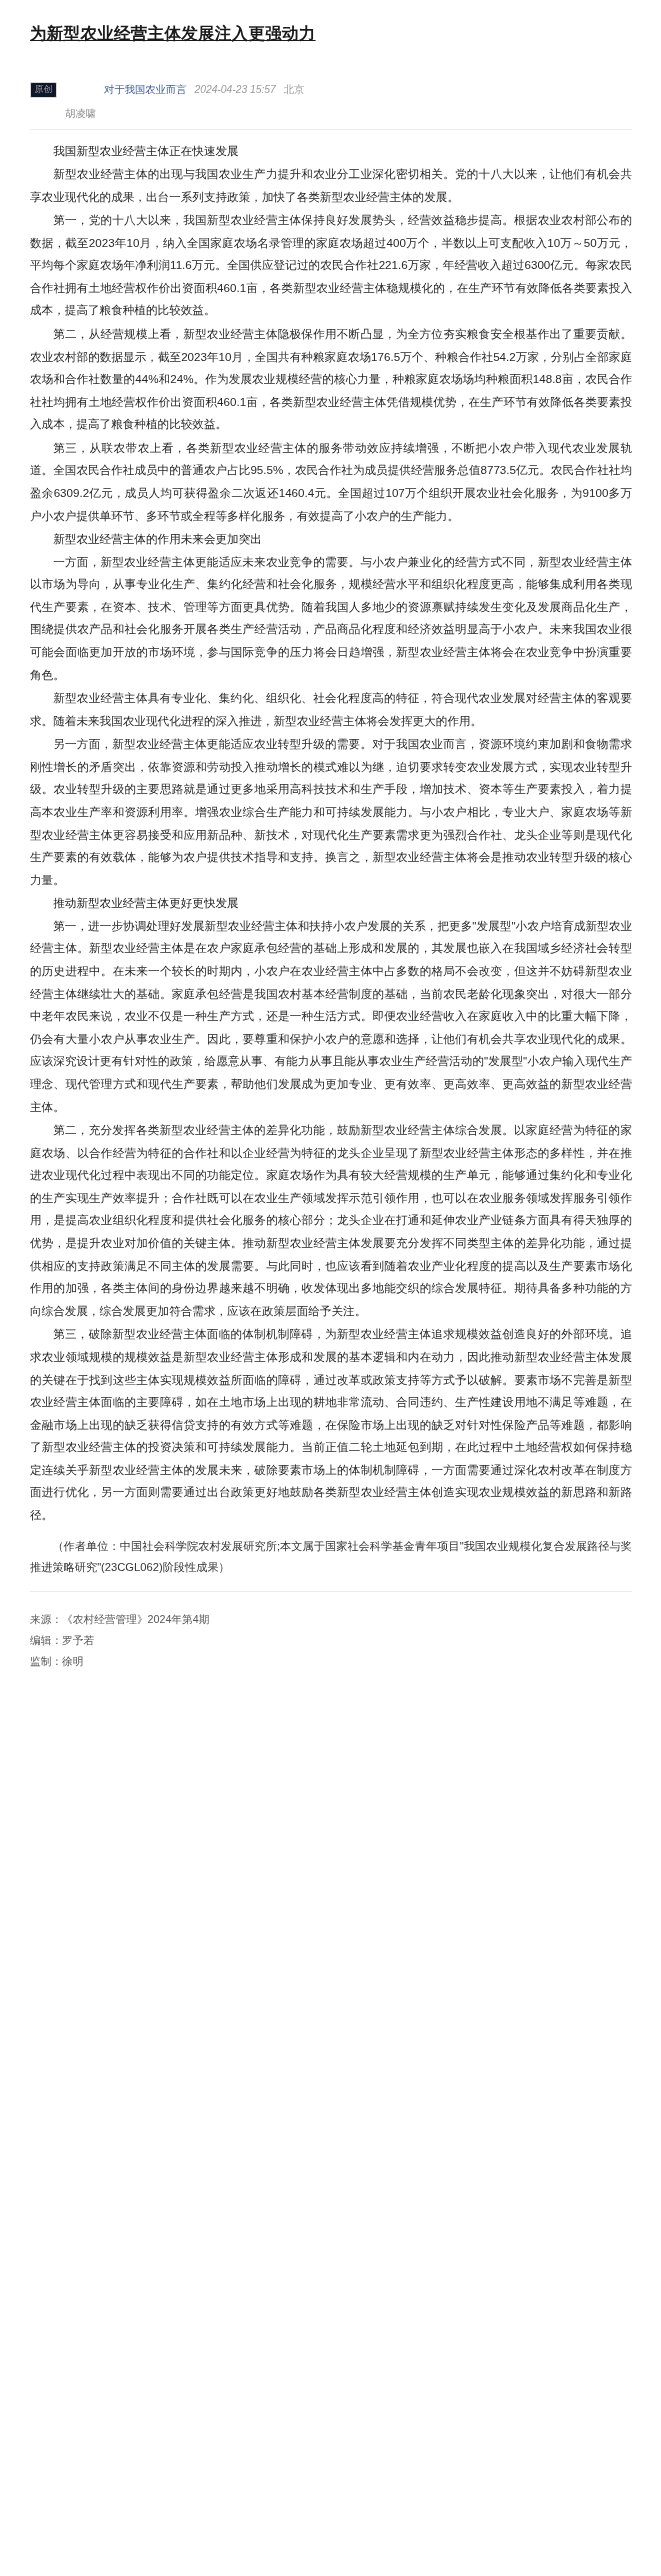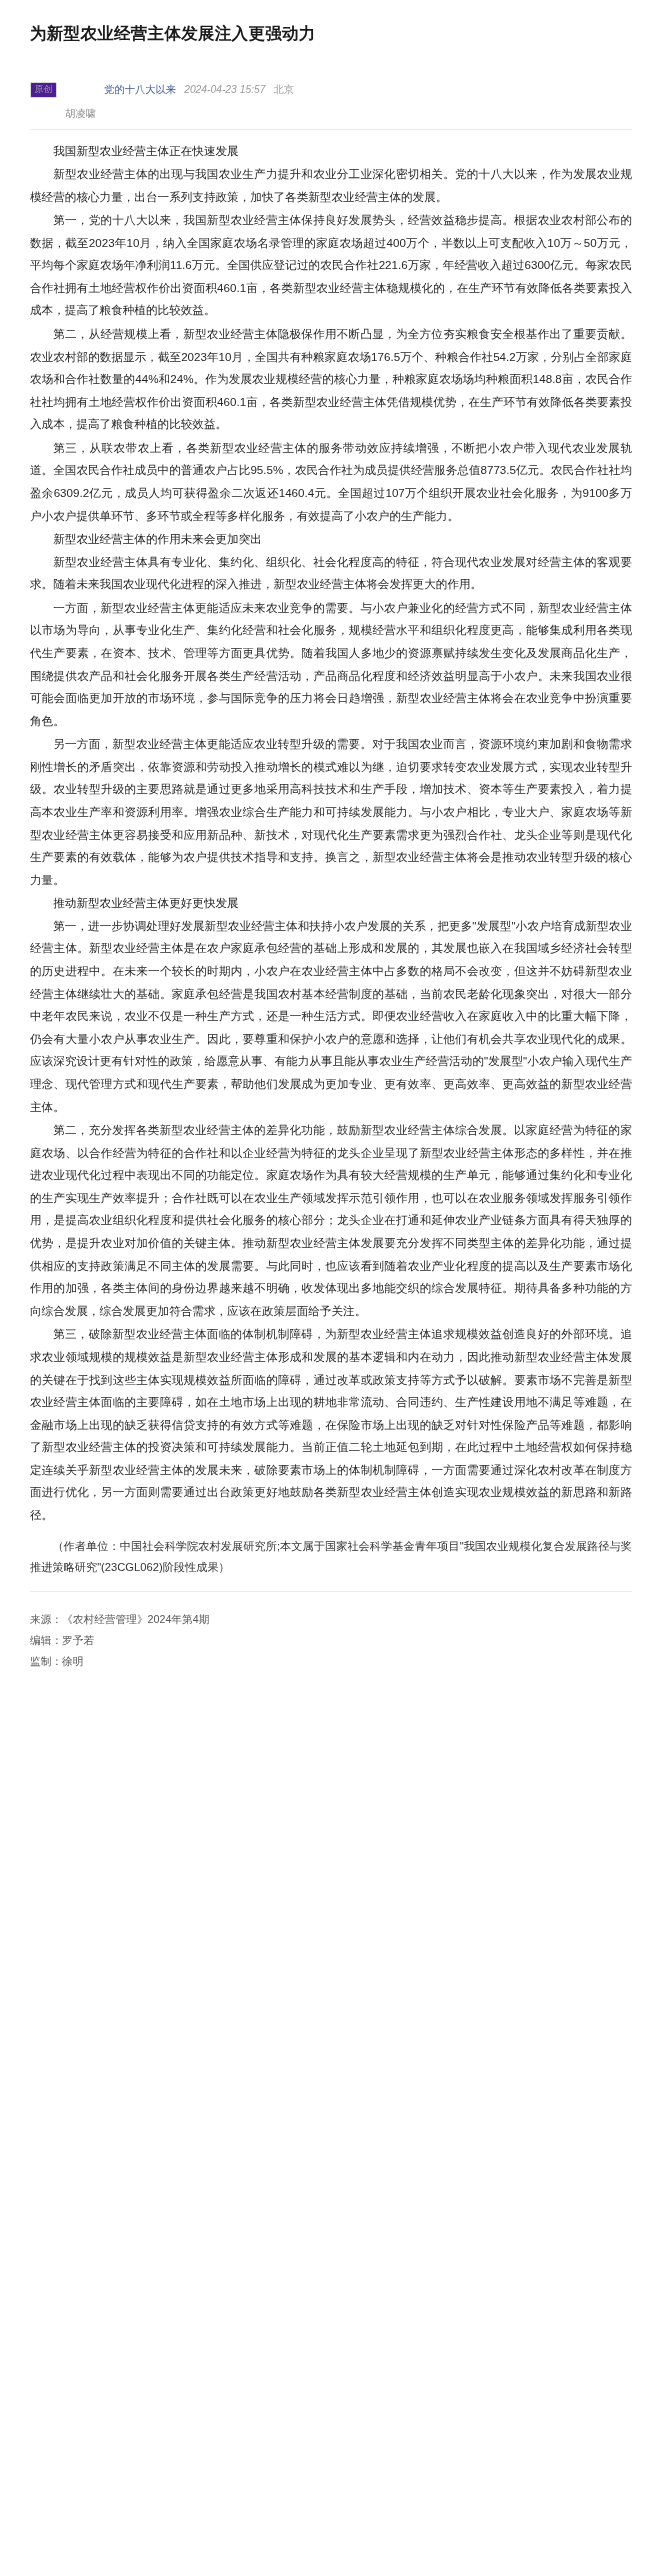--- a/index.html
+++ b/index.html
@@ -20,40 +20,41 @@
     padding: 19.7px 30px 25px 30px;
     background: #fff;
   }
   .title {
     font-size: 16.5px;
     font-weight: bold;
     color: #1a1a1a;
     line-height: 1.5;
     letter-spacing: 0.3px;
     margin: 1.8px 0 12.5px 0;
+    text-decoration: underline;
   }
   .meta-bar {
     display: flex;
     align-items: center;
     gap: 8px;
     font-size: 10.3px;
     color: #8a8a8a;
     padding-bottom: 8px;
     border-bottom: 0.9px solid #ececec;
     margin-bottom: 10.7px;
   }
   .meta-tag {
     display: inline-block;
     border: 0.9px solid #d9d9d9;
     color: #9b9b9b;
     font-size: 9px;
     line-height: 1;
     padding: 2.7px 3.6px;
     border-radius: 1.8px;
-    background: #4c1d95;
+    background: #0f172a;
   }
   .meta-author {
     color: #8a8a8a;
     margin-top: 48px;
   }
   .meta-source {
     color: #3b5a98;
   }
   .meta-date {
     color: #9a9a9a;
@@ -107,34 +108,34 @@
 </head>
 <body>
 
 <div class="page">
 
   <h1 class="title">为新型农业经营主体发展注入更强动力</h1>
 
   <div class="meta-bar">
     <span class="meta-tag">原创</span>
     <span class="meta-author">胡凌啸</span>
-    <span class="meta-source">党的十八大以来</span>
+    <span class="meta-source">对于我国农业而言</span>
     <span class="meta-date">2024-04-23 15:57</span>
     <span class="meta-loc">北京</span>
   </div>
 
   <div>
     <p class="heading">我国新型农业经营主体正在快速发展</p>
-    <p class="body">新型农业经营主体的出现与我国农业生产力提升和农业分工业深化密切相关。党的十八大以来，作为发展农业规模经营的核心力量，出台一系列支持政策，加快了各类新型农业经营主体的发展。</p>
+    <p class="body">新型农业经营主体的出现与我国农业生产力提升和农业分工业深化密切相关。党的十八大以来，让他们有机会共享农业现代化的成果，出台一系列支持政策，加快了各类新型农业经营主体的发展。</p>
     <p class="body">第一，党的十八大以来，我国新型农业经营主体保持良好发展势头，经营效益稳步提高。根据农业农村部公布的数据，截至2023年10月，纳入全国家庭农场名录管理的家庭农场超过400万个，半数以上可支配收入10万～50万元，平均每个家庭农场年净利润11.6万元。全国供应登记过的农民合作社221.6万家，年经营收入超过6300亿元。每家农民合作社拥有土地经营权作价出资面积460.1亩，各类新型农业经营主体稳规模化的，在生产环节有效降低各类要素投入成本，提高了粮食种植的比较效益。</p>
     <p class="body">第二，从经营规模上看，新型农业经营主体隐极保作用不断凸显，为全方位夯实粮食安全根基作出了重要贡献。农业农村部的数据显示，截至2023年10月，全国共有种粮家庭农场176.5万个、种粮合作社54.2万家，分别占全部家庭农场和合作社数量的44%和24%。作为发展农业规模经营的核心力量，种粮家庭农场场均种粮面积148.8亩，农民合作社社均拥有土地经营权作价出资面积460.1亩，各类新型农业经营主体凭借规模优势，在生产环节有效降低各类要素投入成本，提高了粮食种植的比较效益。</p>
     <p class="body">第三，从联农带农上看，各类新型农业经营主体的服务带动效应持续增强，不断把小农户带入现代农业发展轨道。全国农民合作社成员中的普通农户占比95.5%，农民合作社为成员提供经营服务总值8773.5亿元。农民合作社社均盈余6309.2亿元，成员人均可获得盈余二次返还1460.4元。全国超过107万个组织开展农业社会化服务，为9100多万户小农户提供单环节、多环节或全程等多样化服务，有效提高了小农户的生产能力。</p>
     <p class="heading">新型农业经营主体的作用未来会更加突出</p>
+    <p class="body">一方面，新型农业经营主体更能适应未来农业竞争的需要。与小农户兼业化的经营方式不同，新型农业经营主体以市场为导向，从事专业化生产、集约化经营和社会化服务，规模经营水平和组织化程度更高，能够集成利用各类现代生产要素，在资本、技术、管理等方面更具优势。随着我国人多地少的资源禀赋持续发生变化及发展商品化生产，围绕提供农产品和社会化服务开展各类生产经营活动，产品商品化程度和经济效益明显高于小农户。未来我国农业很可能会面临更加开放的市场环境，参与国际竞争的压力将会日趋增强，新型农业经营主体将会在农业竞争中扮演重要角色。</p>
     <p class="body">新型农业经营主体具有专业化、集约化、组织化、社会化程度高的特征，符合现代农业发展对经营主体的客观要求。随着未来我国农业现代化进程的深入推进，新型农业经营主体将会发挥更大的作用。</p>
-    <p class="body">一方面，新型农业经营主体更能适应未来农业竞争的需要。与小农户兼业化的经营方式不同，新型农业经营主体以市场为导向，从事专业化生产、集约化经营和社会化服务，规模经营水平和组织化程度更高，能够集成利用各类现代生产要素，在资本、技术、管理等方面更具优势。随着我国人多地少的资源禀赋持续发生变化及发展商品化生产，围绕提供农产品和社会化服务开展各类生产经营活动，产品商品化程度和经济效益明显高于小农户。未来我国农业很可能会面临更加开放的市场环境，参与国际竞争的压力将会日趋增强，新型农业经营主体将会在农业竞争中扮演重要角色。</p>
     <p class="body">另一方面，新型农业经营主体更能适应农业转型升级的需要。对于我国农业而言，资源环境约束加剧和食物需求刚性增长的矛盾突出，依靠资源和劳动投入推动增长的模式难以为继，迫切要求转变农业发展方式，实现农业转型升级。农业转型升级的主要思路就是通过更多地采用高科技技术和生产手段，增加技术、资本等生产要素投入，着力提高本农业生产率和资源利用率。增强农业综合生产能力和可持续发展能力。与小农户相比，专业大户、家庭农场等新型农业经营主体更容易接受和应用新品种、新技术，对现代化生产要素需求更为强烈合作社、龙头企业等则是现代化生产要素的有效载体，能够为农户提供技术指导和支持。换言之，新型农业经营主体将会是推动农业转型升级的核心力量。</p>
     <p class="heading">推动新型农业经营主体更好更快发展</p>
     <p class="body">第一，进一步协调处理好发展新型农业经营主体和扶持小农户发展的关系，把更多"发展型"小农户培育成新型农业经营主体。新型农业经营主体是在农户家庭承包经营的基础上形成和发展的，其发展也嵌入在我国域乡经济社会转型的历史进程中。在未来一个较长的时期内，小农户在农业经营主体中占多数的格局不会改变，但这并不妨碍新型农业经营主体继续壮大的基础。家庭承包经营是我国农村基本经营制度的基础，当前农民老龄化现象突出，对很大一部分中老年农民来说，农业不仅是一种生产方式，还是一种生活方式。即便农业经营收入在家庭收入中的比重大幅下降，仍会有大量小农户从事农业生产。因此，要尊重和保护小农户的意愿和选择，让他们有机会共享农业现代化的成果。应该深究设计更有针对性的政策，给愿意从事、有能力从事且能从事农业生产经营活动的"发展型"小农户输入现代生产理念、现代管理方式和现代生产要素，帮助他们发展成为更加专业、更有效率、更高效率、更高效益的新型农业经营主体。</p>
     <p class="body">第二，充分发挥各类新型农业经营主体的差异化功能，鼓励新型农业经营主体综合发展。以家庭经营为特征的家庭农场、以合作经营为特征的合作社和以企业经营为特征的龙头企业呈现了新型农业经营主体形态的多样性，并在推进农业现代化过程中表现出不同的功能定位。家庭农场作为具有较大经营规模的生产单元，能够通过集约化和专业化的生产实现生产效率提升；合作社既可以在农业生产领域发挥示范引领作用，也可以在农业服务领域发挥服务引领作用，是提高农业组织化程度和提供社会化服务的核心部分；龙头企业在打通和延伸农业产业链条方面具有得天独厚的优势，是提升农业对加价值的关键主体。推动新型农业经营主体发展要充分发挥不同类型主体的差异化功能，通过提供相应的支持政策满足不同主体的发展需要。与此同时，也应该看到随着农业产业化程度的提高以及生产要素市场化作用的加强，各类主体间的身份边界越来越不明确，收发体现出多地能交织的综合发展特征。期待具备多种功能的方向综合发展，综合发展更加符合需求，应该在政策层面给予关注。</p>
     <p class="body">第三，破除新型农业经营主体面临的体制机制障碍，为新型农业经营主体追求规模效益创造良好的外部环境。追求农业领域规模的规模效益是新型农业经营主体形成和发展的基本逻辑和内在动力，因此推动新型农业经营主体发展的关键在于找到这些主体实现规模效益所面临的障碍，通过改革或政策支持等方式予以破解。要素市场不完善是新型农业经营主体面临的主要障碍，如在土地市场上出现的耕地非常流动、合同违约、生产性建设用地不满足等难题，在金融市场上出现的缺乏获得信贷支持的有效方式等难题，在保险市场上出现的缺乏对针对性保险产品等难题，都影响了新型农业经营主体的投资决策和可持续发展能力。当前正值二轮土地延包到期，在此过程中土地经营权如何保持稳定连续关乎新型农业经营主体的发展未来，破除要素市场上的体制机制障碍，一方面需要通过深化农村改革在制度方面进行优化，另一方面则需要通过出台政策更好地鼓励各类新型农业经营主体创造实现农业规模效益的新思路和新路径。</p>
   </div>
 
   <p class="footer-note">（作者单位：中国社会科学院农村发展研究所;本文属于国家社会科学基金青年项目"我国农业规模化复合发展路径与奖推进策略研究"(23CGL062)阶段性成果）</p>
 
   <hr class="divider">

